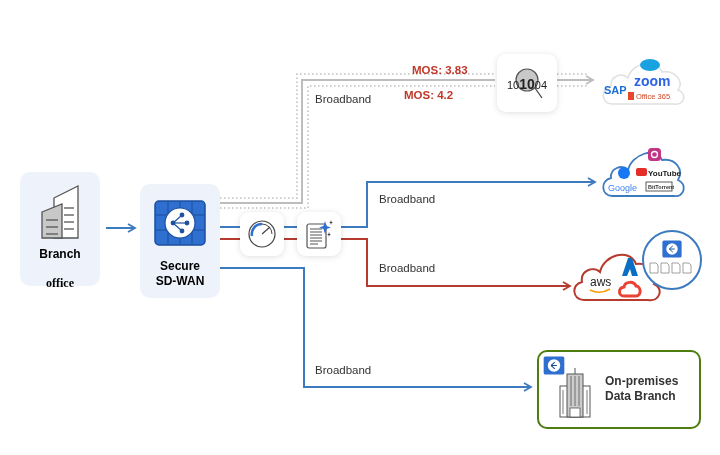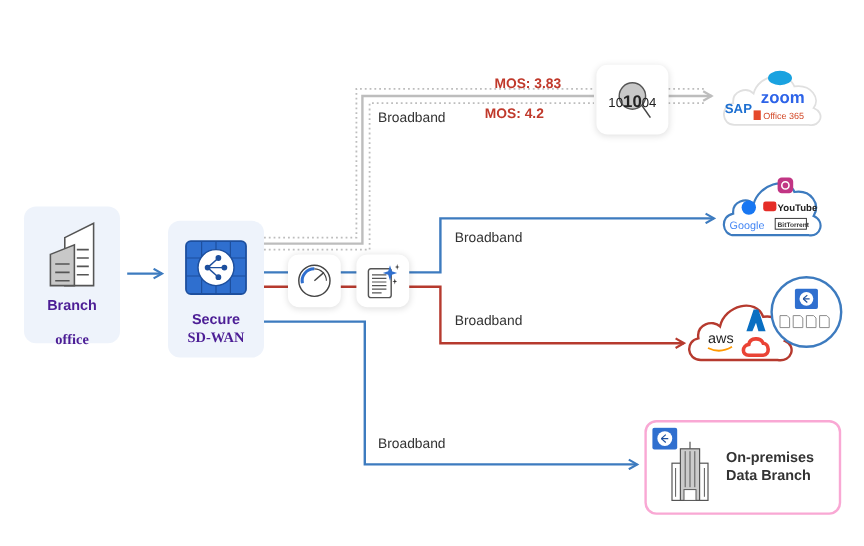--- a/index.html
+++ b/index.html
@@ -1,27 +1,27 @@
 <!DOCTYPE html>
 <html><head>
 <meta charset="utf-8">
 <style>
   html, body { margin:0; padding:0; background:#ffffff; }
   body { width:720px; height:455px; position:relative; overflow:hidden;
          font-family:"Liberation Sans", sans-serif; color:#2a2a2a; }
   #wires { position:absolute; left:0; top:0; width:720px; height:455px; }
   .node { position:absolute; background:#eef3fb; border-radius:10px; text-align:center; }
-  .node .label { position:absolute; left:0; right:0; font-size:12px; font-weight:bold; color:#4c1d95; line-height:15px; }
+  .node .label { position:absolute; left:0; right:0; font-size:12px; font-weight:bold; color:#000000; line-height:15px; }
   .tile { position:absolute; background:#ffffff; border-radius:9px;
           box-shadow:0 1px 6px rgba(0,0,0,0.13); }
   .link-label { position:absolute; font-size:11.5px; font-weight:normal; color:#333; white-space:nowrap; }
   .mos { position:absolute; font-size:11.5px; font-weight:bold; color:#c0392b; white-space:nowrap; }
   .cloud { position:absolute; }
   .dc-box { position:absolute; left:537px; top:350px; width:160px; height:75px;
-            border:2px solid #f9a8d4; border-radius:10px; background:#fff;text-decoration:underline; }
+            border:2px solid #4d7c0f; border-radius:10px; background:#fff;text-decoration:underline; }
   .dc-label { position:absolute; left:66px; top:22px; font-size:12px; font-weight:bold; color:#333; line-height:15px; }
   .binary { position:absolute; left:0; right:0; top:22px; text-align:center; font-size:11px; color:#222; }
   .binary b { font-size:14px; }
 </style>
 </head>
 <body>
 
 <svg id="wires" viewBox="0 0 720 455">
   <defs>
     <marker id="arrBlue" markerWidth="10" markerHeight="10" refX="8" refY="5" orient="auto" markerUnits="userSpaceOnUse">
@@ -86,21 +86,21 @@
         <line x1="19" y1="23" x2="33" y2="23"></line>
         <line x1="19" y1="23" x2="28" y2="15"></line>
         <line x1="19" y1="23" x2="28" y2="31"></line>
         <circle cx="19" cy="23" r="1.8"></circle>
         <circle cx="28" cy="15" r="1.8"></circle>
         <circle cx="33" cy="23" r="1.8"></circle>
         <circle cx="28" cy="31" r="1.8"></circle>
       </g>
   </svg>
   <div class="label" style="top:75px;">Secure</div>
-  <div class="label" style="top:90px;font-family:Liberation Serif, serif;">SD-WAN</div>
+  <div class="label" style="top:90px;">SD-WAN</div>
 </div>
 
 <div class="tile" style="left:240px;top:212px;width:44px;height:44px;">
   <svg style="position:absolute;left:7px;top:7px;" width="30" height="30" viewBox="0 0 30 30">
     <circle cx="15" cy="15" r="13" fill="none" stroke="#444" stroke-width="1.2"></circle>
     <path d="M5,17 A10,10 0 0 1 15,5" fill="none" stroke="#2f6fcf" stroke-width="2.5"></path>
     <path d="M15,5 A10,10 0 0 1 25,15" fill="none" stroke="#444" stroke-width="1"></path>
     <line x1="15" y1="15" x2="23" y2="8" stroke="#444" stroke-width="1.2"></line>
   </svg>
 </div>

